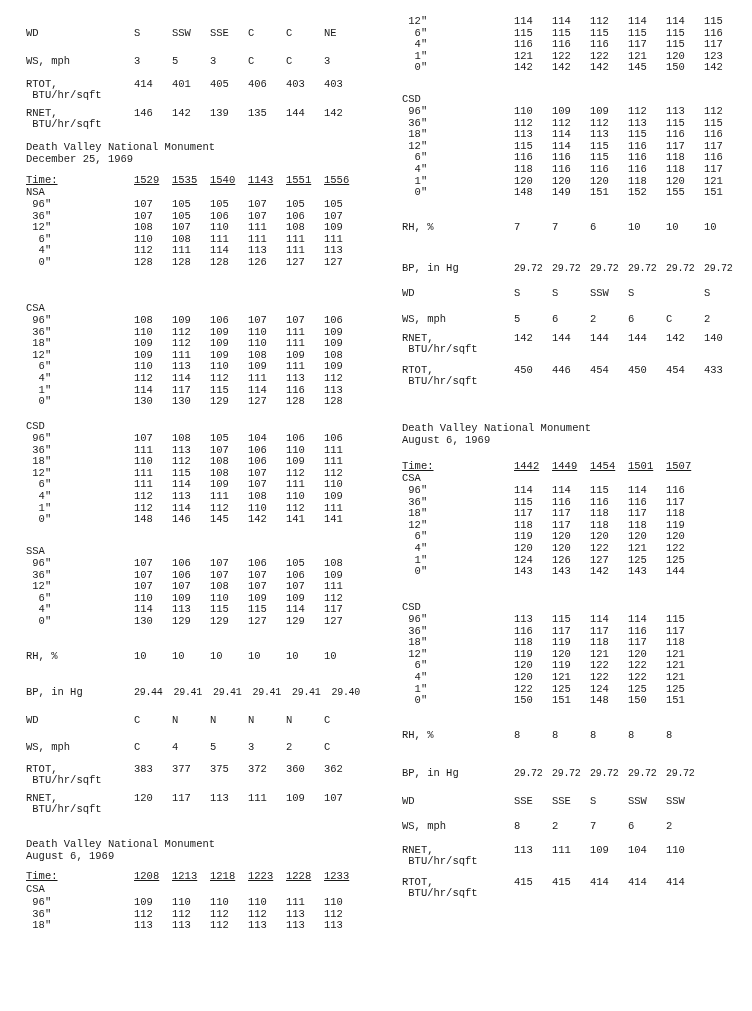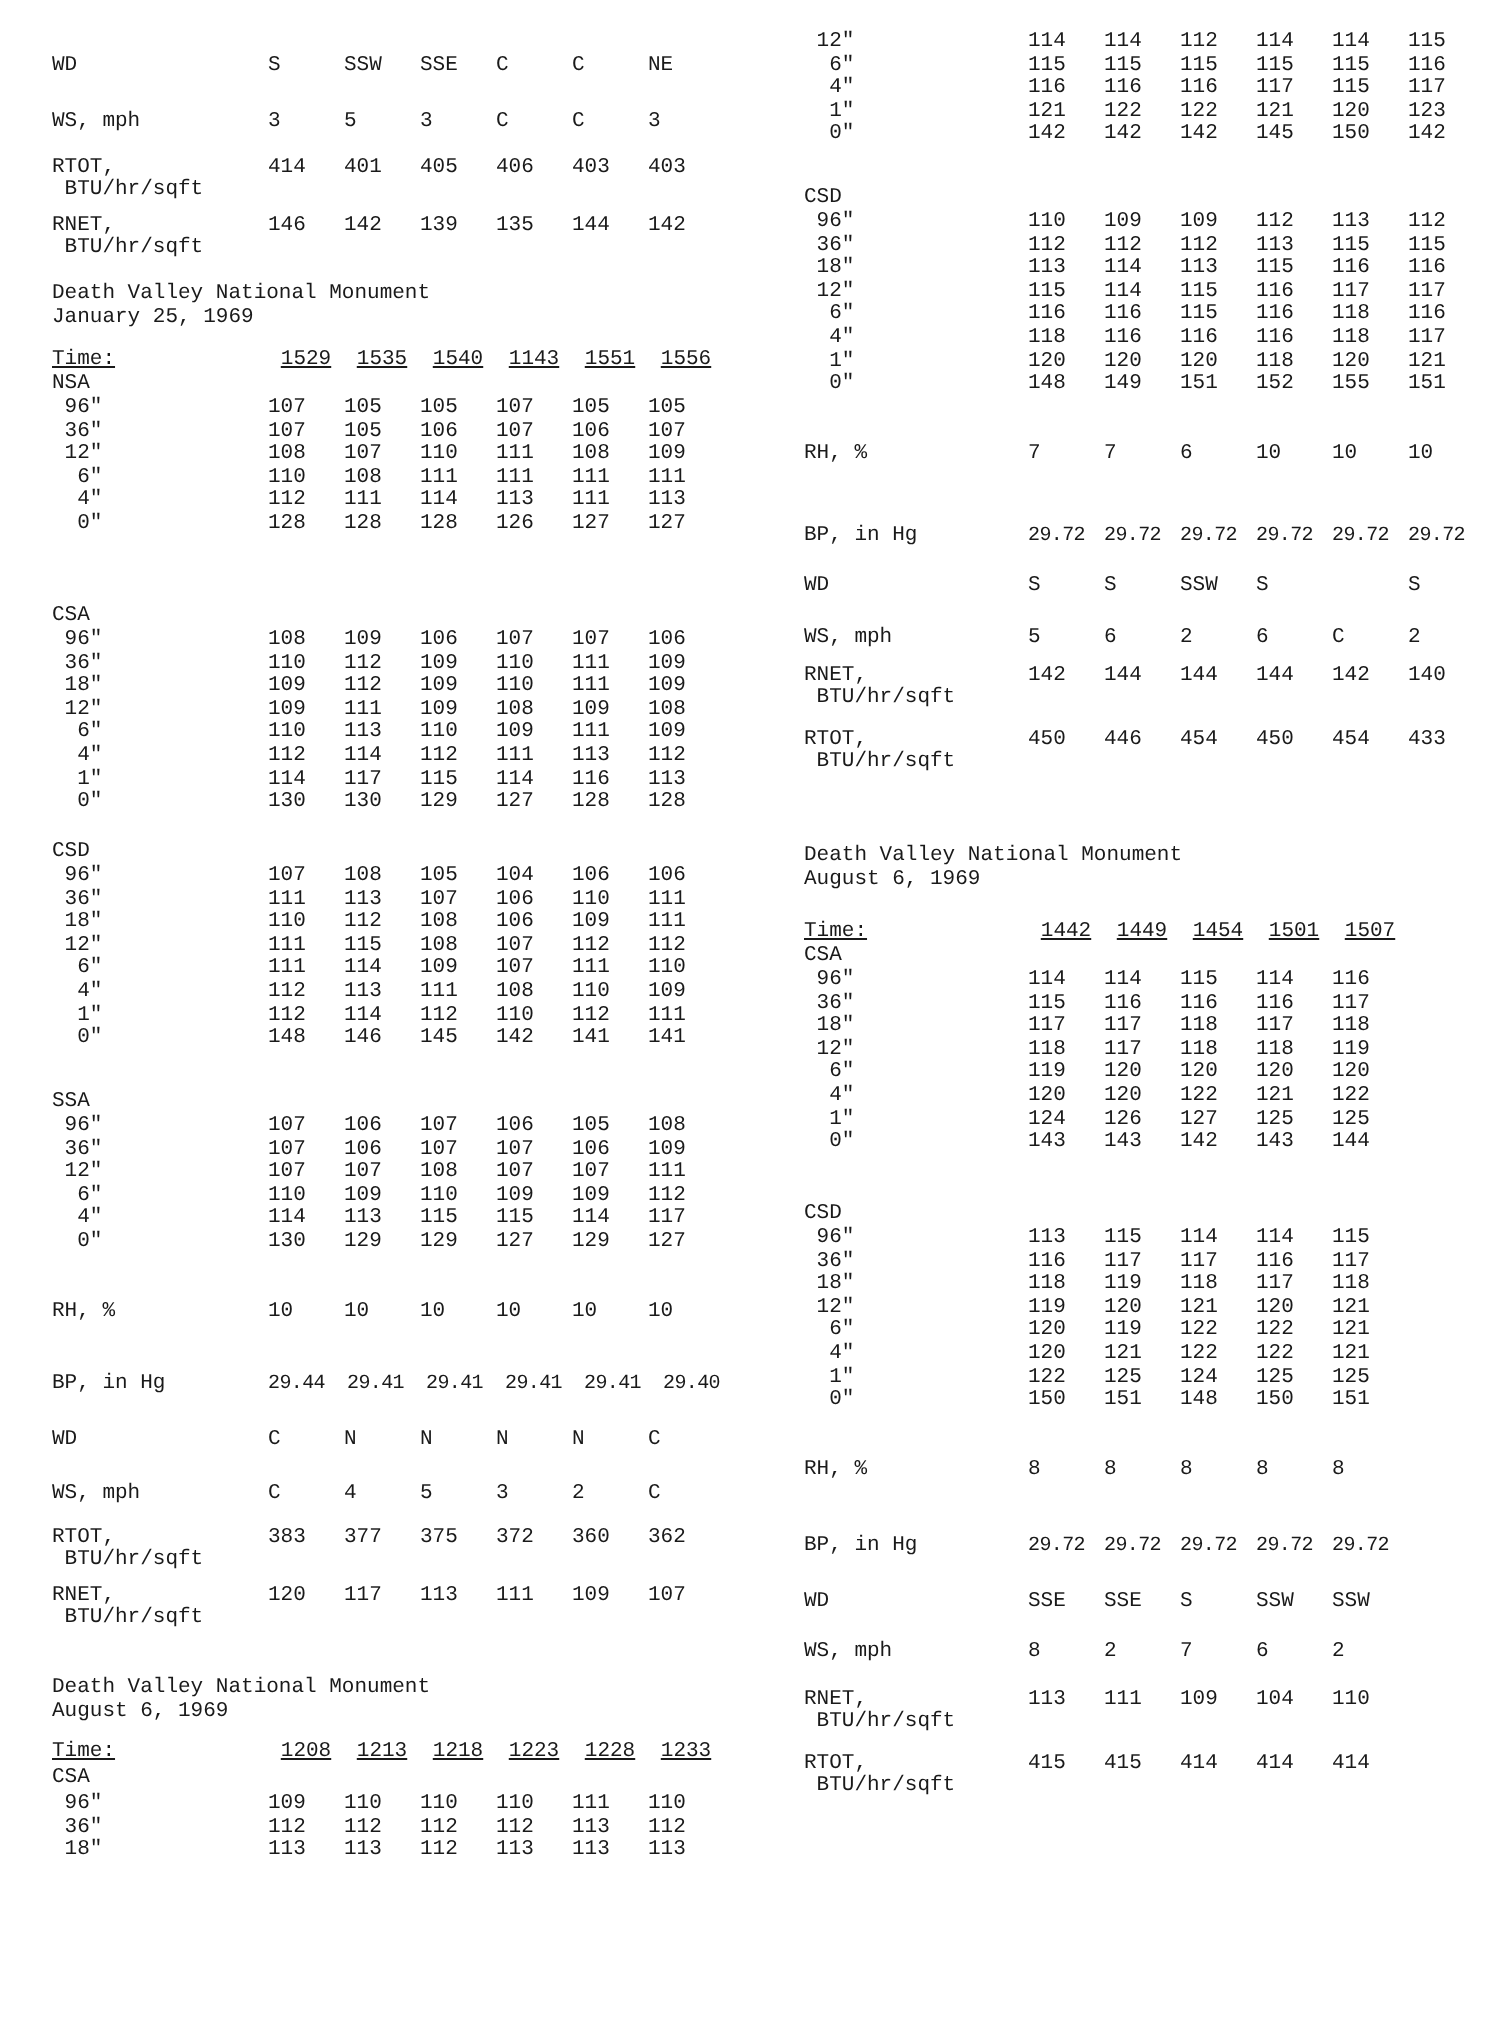--- a/index.html
+++ b/index.html
@@ -12,21 +12,21 @@
   .col.left { left:26px; width:345px; }
   .col.right { left:402px; width:340px; }
   .row { display:flex; align-items:flex-start; }
   .lbl { flex:0 0 108px; white-space:pre; line-height:11px; }
   .right .lbl { flex:0 0 112px; }
   .cells { display:flex; }
   .cell { width:38px; text-align:left; line-height:11px; }
   .right .cells .cell { width:38px; }
   .title { line-height:12px; white-space:pre; }
   .time-hdr .lbl { text-decoration:underline; }
-  .time-hdr .cell { text-decoration:underline;text-align:center; }
+  .time-hdr .cell { text-decoration:underline; }
   .grp { line-height:11px; }
   .page-num { position:absolute; left:0; right:0; top:1020px; text-align:center; font-weight:bold; font-size:11px; }
   .bp .cell { width:39.5px; font-size:10px; letter-spacing:-0.3px; }
 </style>
 </head>
 <body>
 
 <div class="col left" id="left-col">
     <div class="row" style="position: absolute; top: 28px; left: 0px; right: 0px;">
       <div class="lbl">WD</div>
@@ -68,21 +68,21 @@
       <div class="cells">
         <div class="cell">146</div>
         <div class="cell">142</div>
         <div class="cell">139</div>
         <div class="cell">135</div>
         <div class="cell">144</div>
         <div class="cell">142</div>
       </div>
     </div>
     <div class="title" style="position: absolute; top: 141px; left: 0px; right: 0px;">Death Valley National Monument</div>
-    <div class="title" style="position: absolute; top: 153px; left: 0px; right: 0px;">January 25, 1969</div>
+    <div class="title" style="position: absolute; top: 153px; left: 0px; right: 0px;">December 25, 1969</div>
     <div class="row time-hdr" style="position: absolute; top: 175px; left: 0px; right: 0px;">
       <div class="lbl">Time:</div>
       <div class="cells">
         <div class="cell">1529</div>
         <div class="cell">1535</div>
         <div class="cell">1540</div>
         <div class="cell">1143</div>
         <div class="cell">1551</div>
         <div class="cell">1556</div>
       </div>

